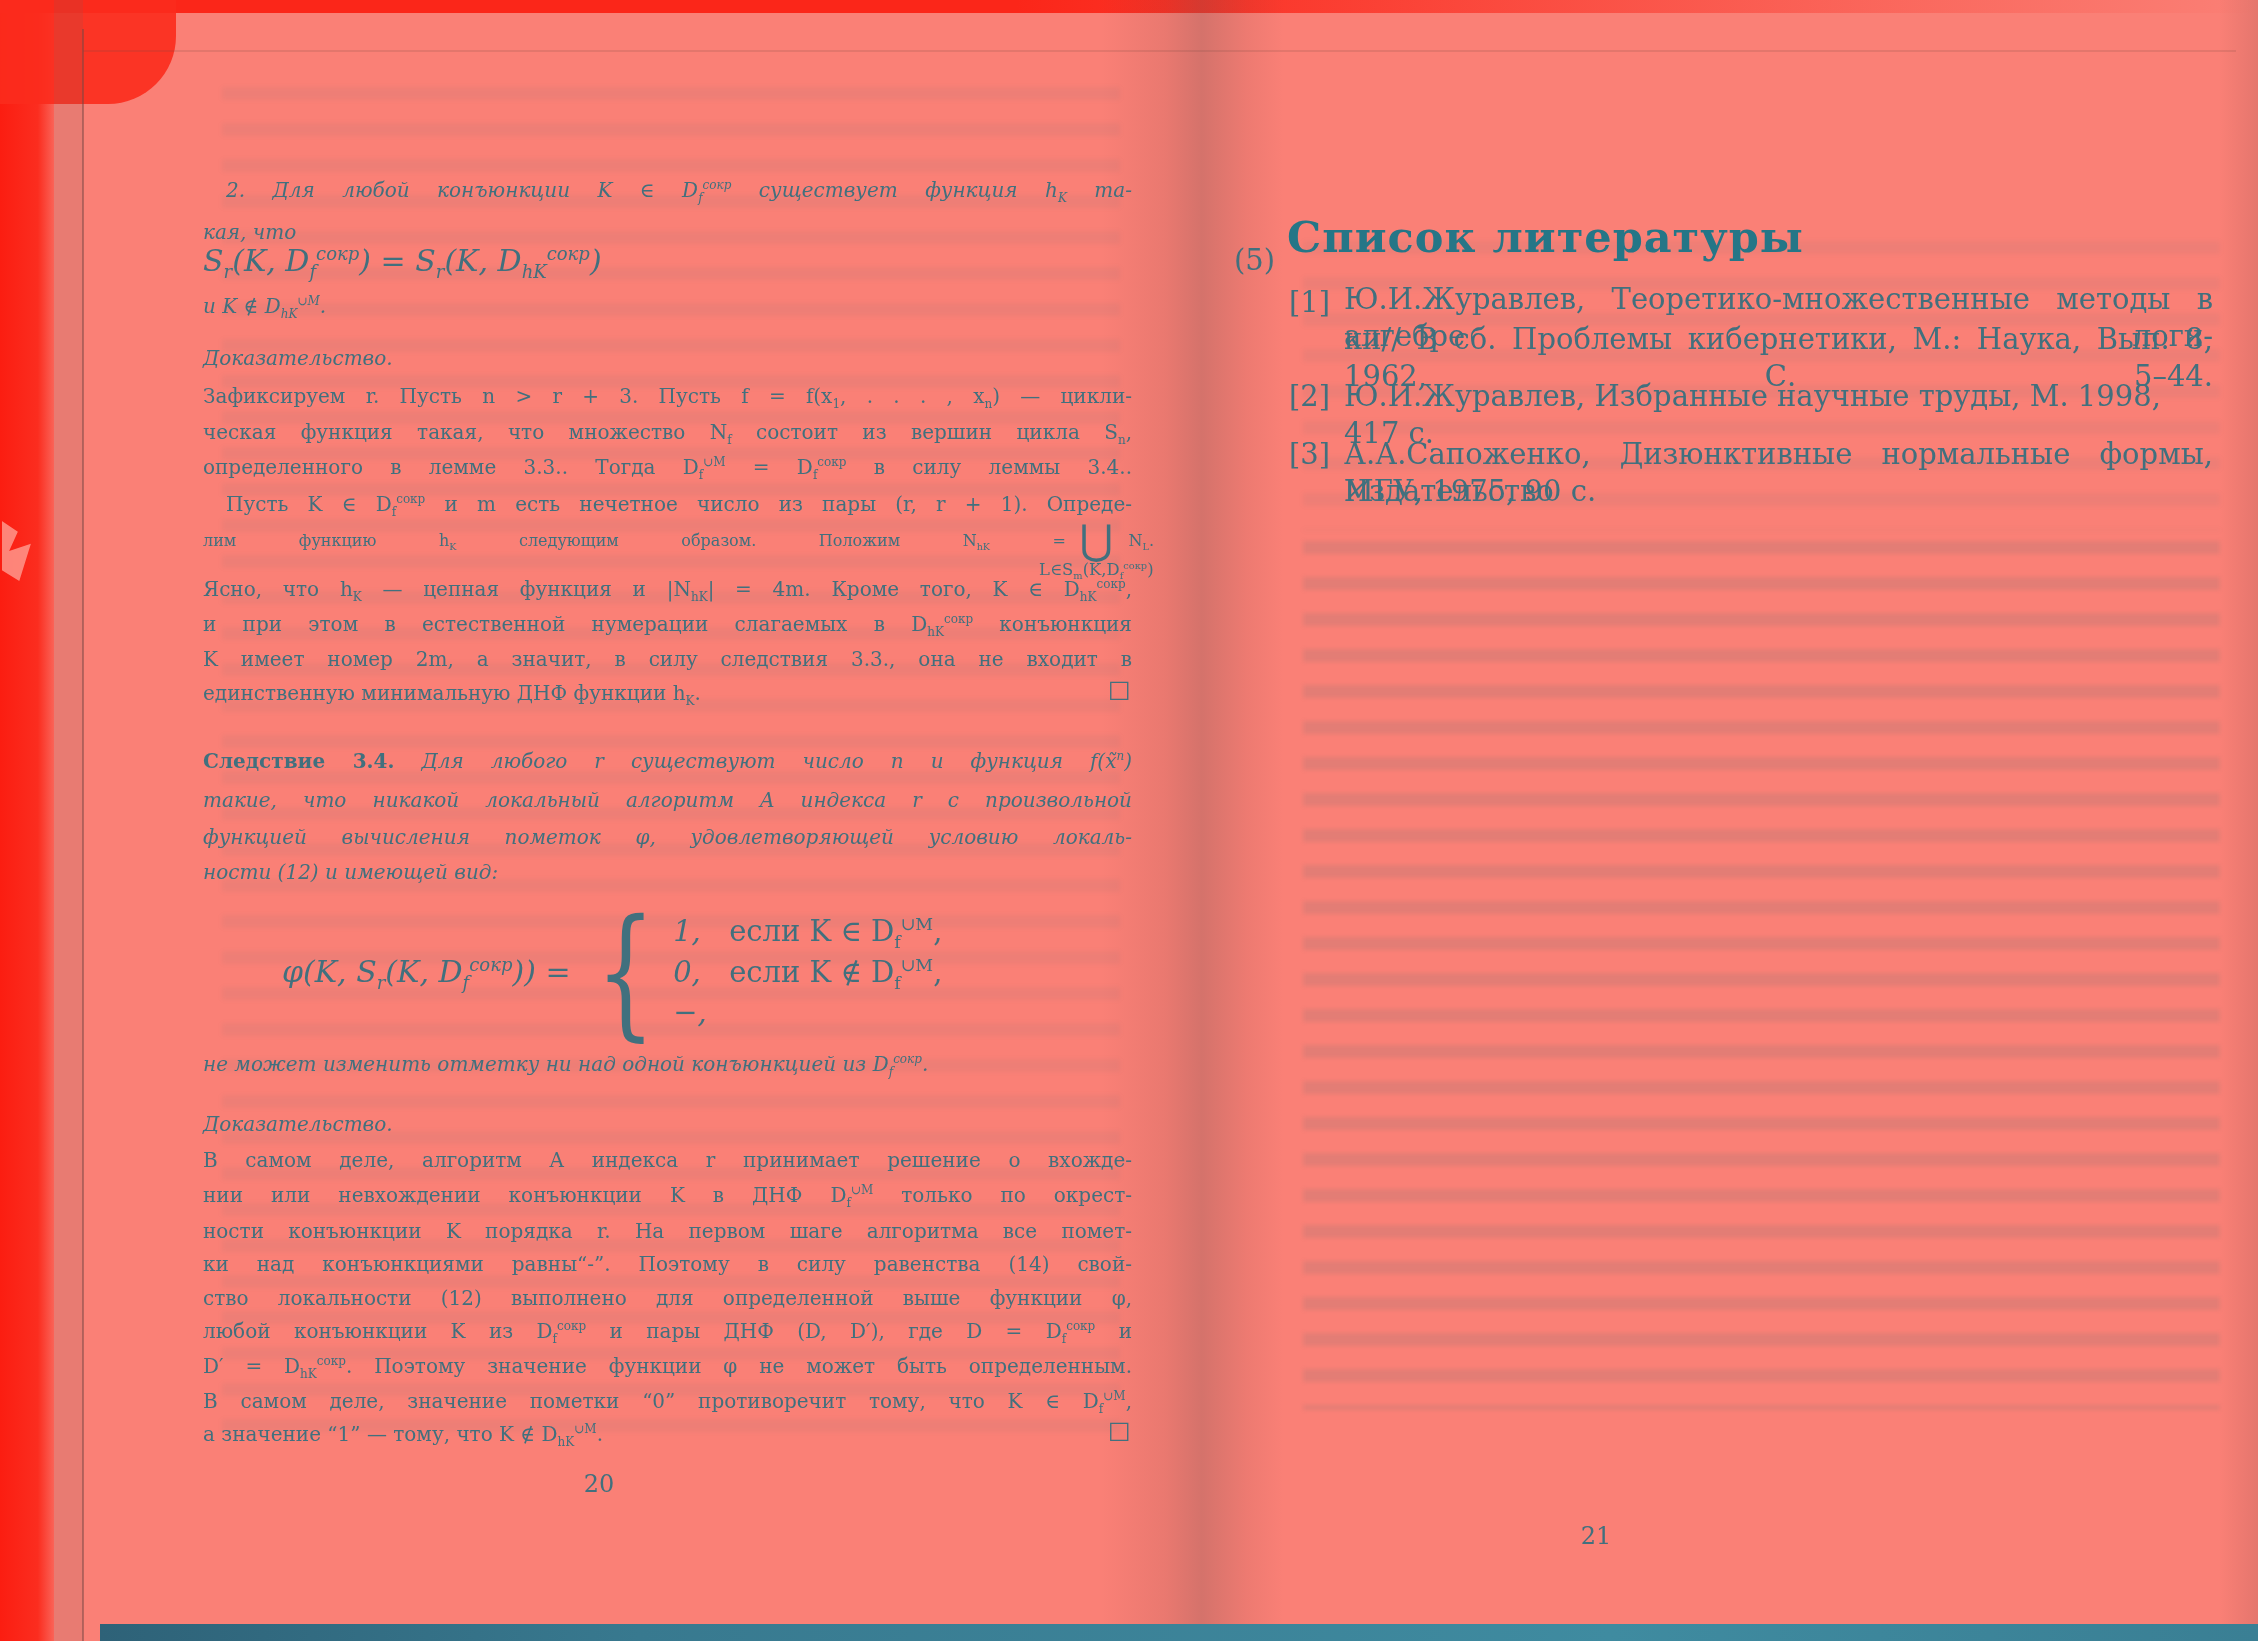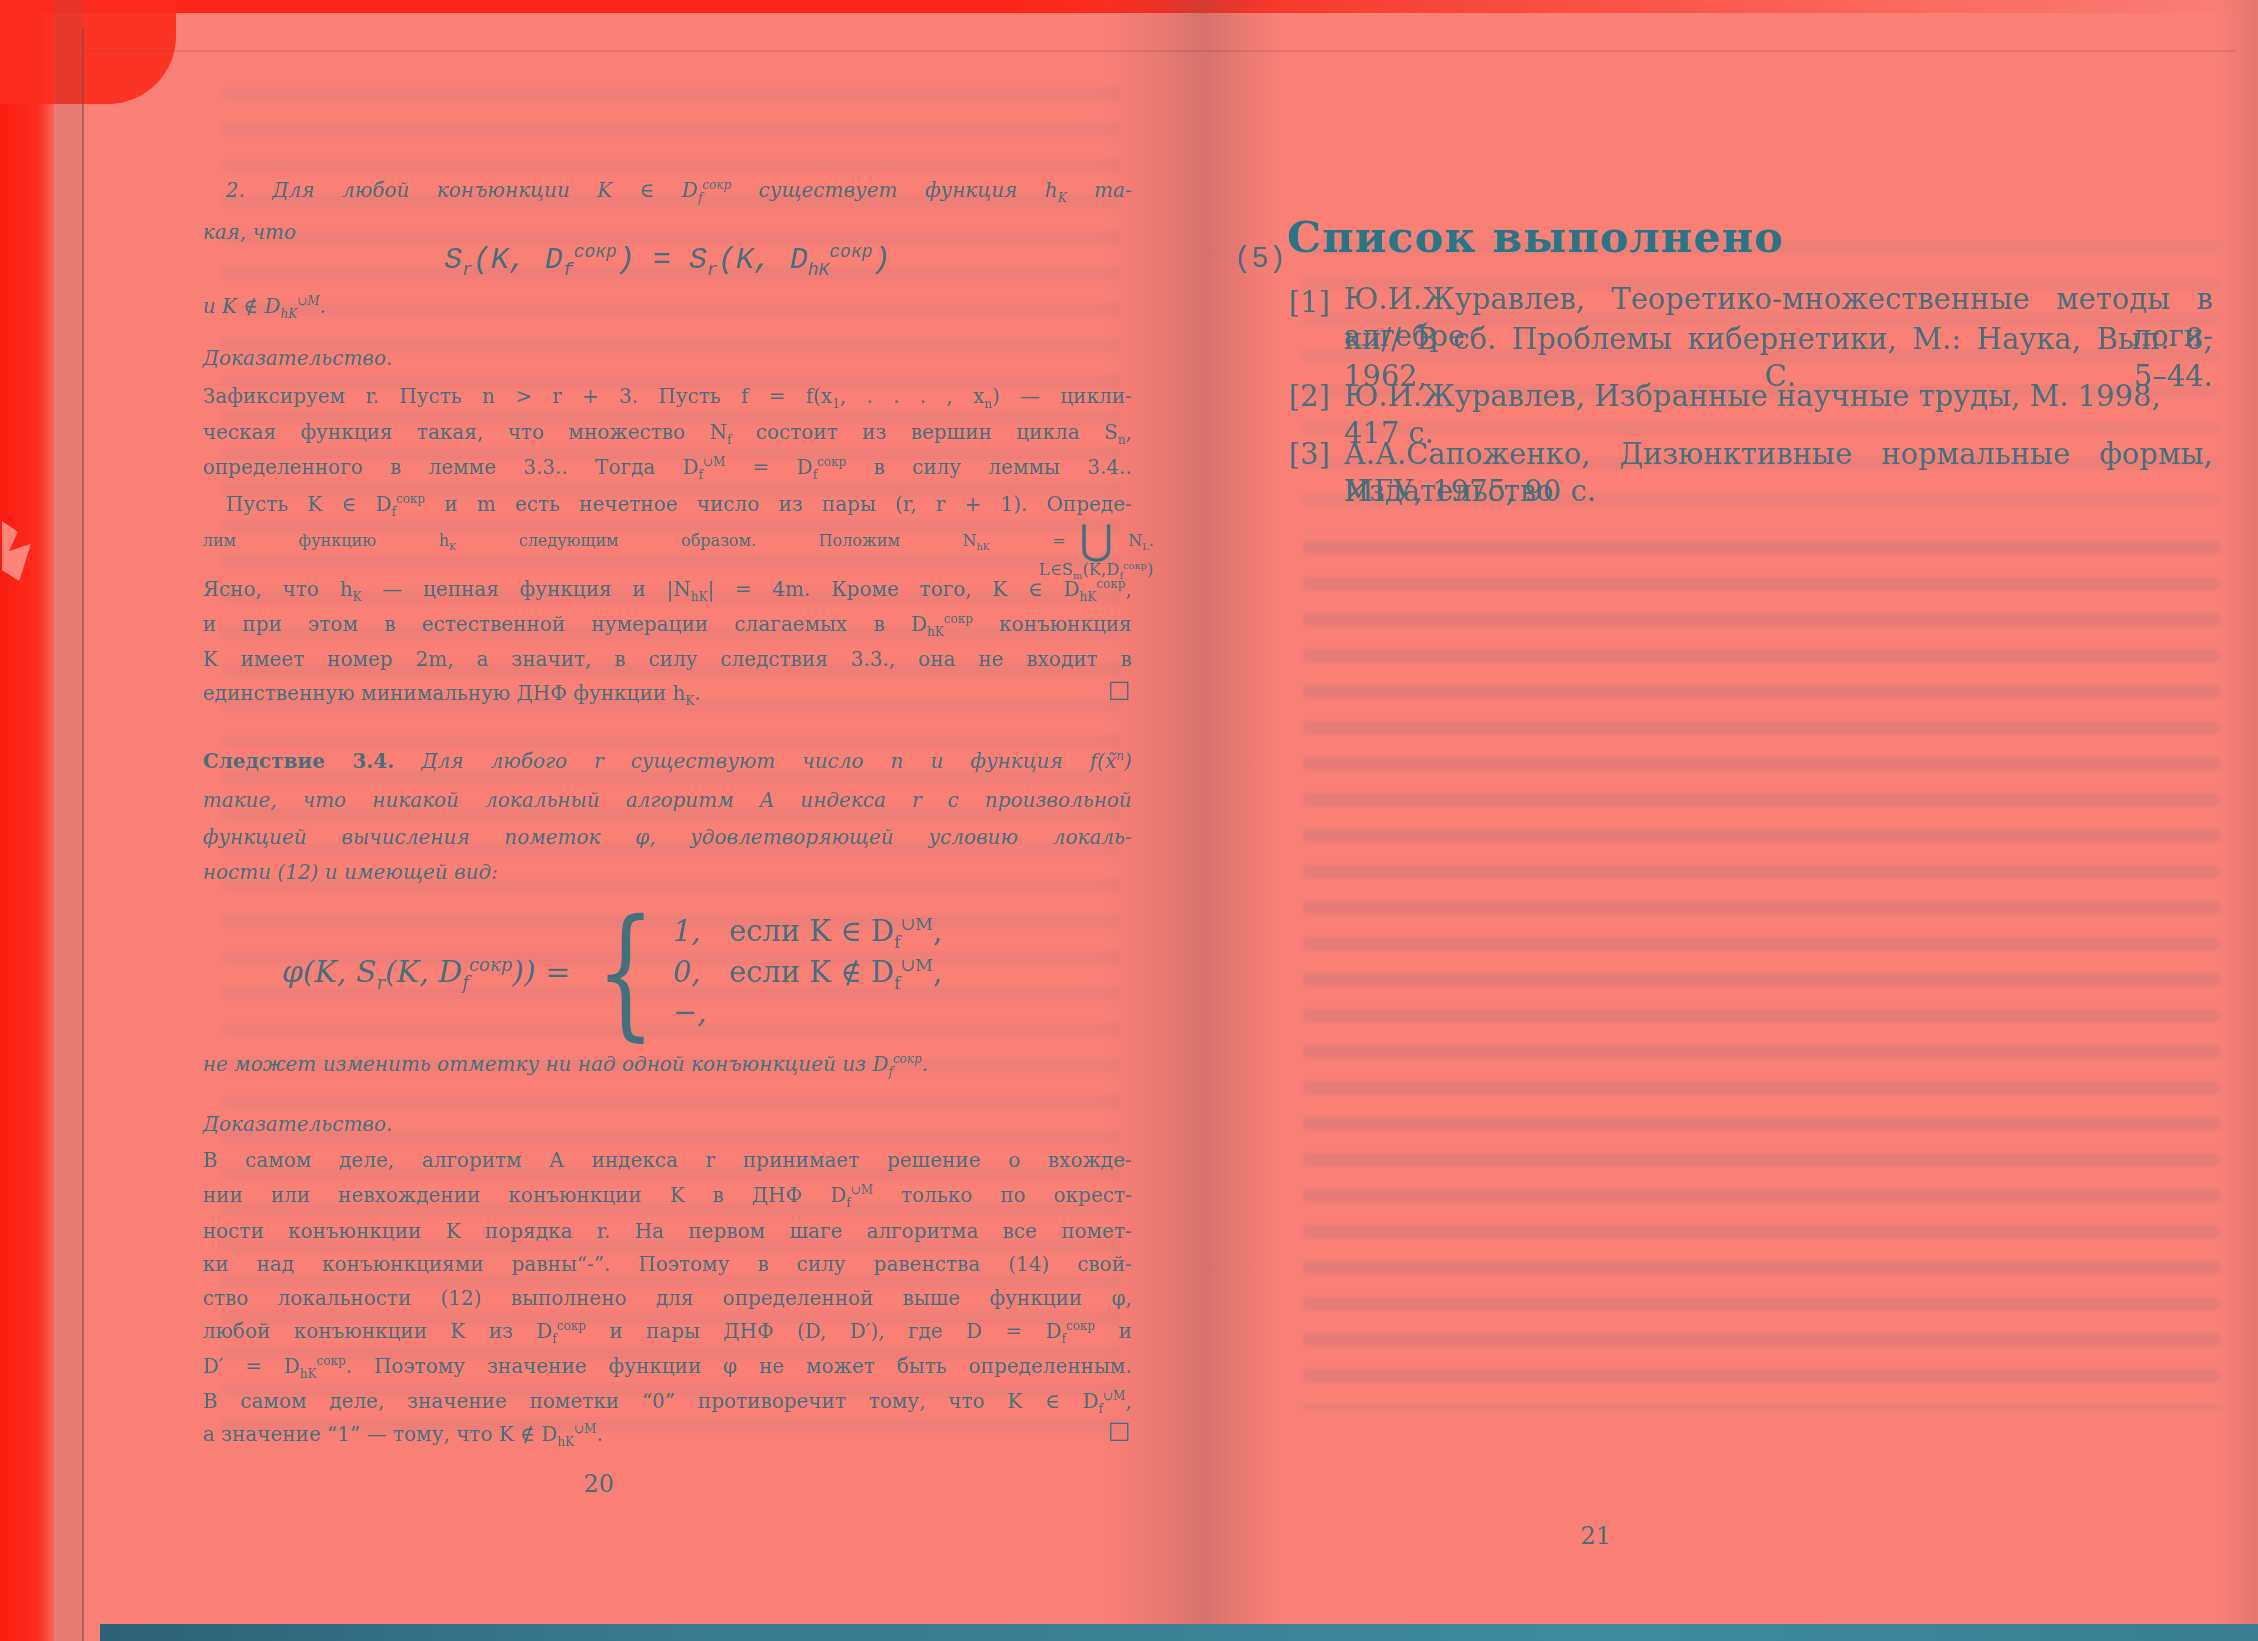--- a/index.html
+++ b/index.html
@@ -39,21 +39,21 @@
   .ghost{position:absolute;filter:blur(1.9px);pointer-events:none;}
   .ghost.stripes-strong{background:repeating-linear-gradient(180deg,rgba(50,100,116,.11) 0 13.5px,rgba(50,100,116,0) 13.5px 36px);}
   .ghost.stripes-weak{background:repeating-linear-gradient(180deg,rgba(50,100,116,.06) 0 12.6px,rgba(50,100,116,0) 12.6px 36px);}
   
   .ln{position:absolute;left:203px;width:929px;font-size:20px;line-height:37px;color:var(--ink);}
   .j{text-align:justify;text-align-last:justify;}
   .it{font-style:italic;}
   .ind{text-indent:23px;}
   sup{font-size:60%;line-height:0;}
   sub{font-size:60%;line-height:0;}
-  .fline{position:absolute;left:203px;width:929px;text-align:center;font-size:30px;font-style:italic;font-family:Liberation Mono, monospace;}
+  .fline{position:absolute;left:203px;width:929px;font-size:30px;font-style:italic;}
   .fnum{position:absolute;left:1031px;top:0;font-size:29px;font-style:normal;}
   .qed{position:absolute;left:1108px;font-size:24px;color:var(--ink);}
   .unionrow{position:absolute;left:203px;width:951px;display:flex;align-items:center;}
   .unionrow .pre{flex:1;text-align:justify;text-align-last:justify;padding-right:13.5px;}
   .uwrap{position:relative;display:inline-block;text-align:center;}
   .uop{font-size:41px;line-height:39px;}
   .ulimits{position:absolute;top:39px;left:50%;transform:translateX(-50%);white-space:nowrap;font-size:16.4px;}
   .upost{padding-left:15.4px;}
   .phi{position:absolute;left:282px;top:904px;display:flex;align-items:center;}
   .phi-lhs{font-size:30px;font-style:italic;}
@@ -156,21 +156,21 @@
   <div class="ln j" style="top:1313px">любой конъюнкции K из D<sub>f</sub><sup>сокр</sup> и пары ДНФ (D, D′), где D = D<sub>f</sub><sup>сокр</sup> и</div>
   <div class="ln j" style="top:1348px">D′ = D<sub>hK</sub><sup>сокр</sup>. Поэтому значение функции φ не может быть определенным.</div>
   <div class="ln j" style="top:1383px">В самом деле, значение пометки “0” противоречит тому, что K ∈ D<sub>f</sub><sup>∪M</sup>,</div>
   <div class="ln" style="top:1416px">а значение “1” — тому, что K ∉ D<sub>hK</sub><sup>∪M</sup>.</div>
   <span class="qed" style="top:1416px">□</span>
 
   <div class="pageno" style="left:565px;top:1470px">20</div>
 </div>
 
 <div>
-  <div class="rp-heading">Список выполнено</div>
+  <div class="rp-heading">Список литературы</div>
 
   <div class="ref-label" style="top:284px">[1]</div>
   <div class="ref-line j" style="top:281px">Ю.И.Журавлев, Теоретико-множественные методы в алгебре логи-</div>
   <div class="ref-line j" style="top:321px">ки// В сб. Проблемы кибернетики, М.: Наука,  Вып. 8, 1962, С. 5–44.</div>
 
   <div class="ref-label" style="top:378px">[2]</div>
   <div class="ref-line" style="top:378px">Ю.И.Журавлев, Избранные научные труды, М. 1998, 417 с.</div>
 
   <div class="ref-label" style="top:436px">[3]</div>
   <div class="ref-line j" style="top:436px">А.А.Сапоженко, Дизюнктивные нормальные формы, Издательство</div>

